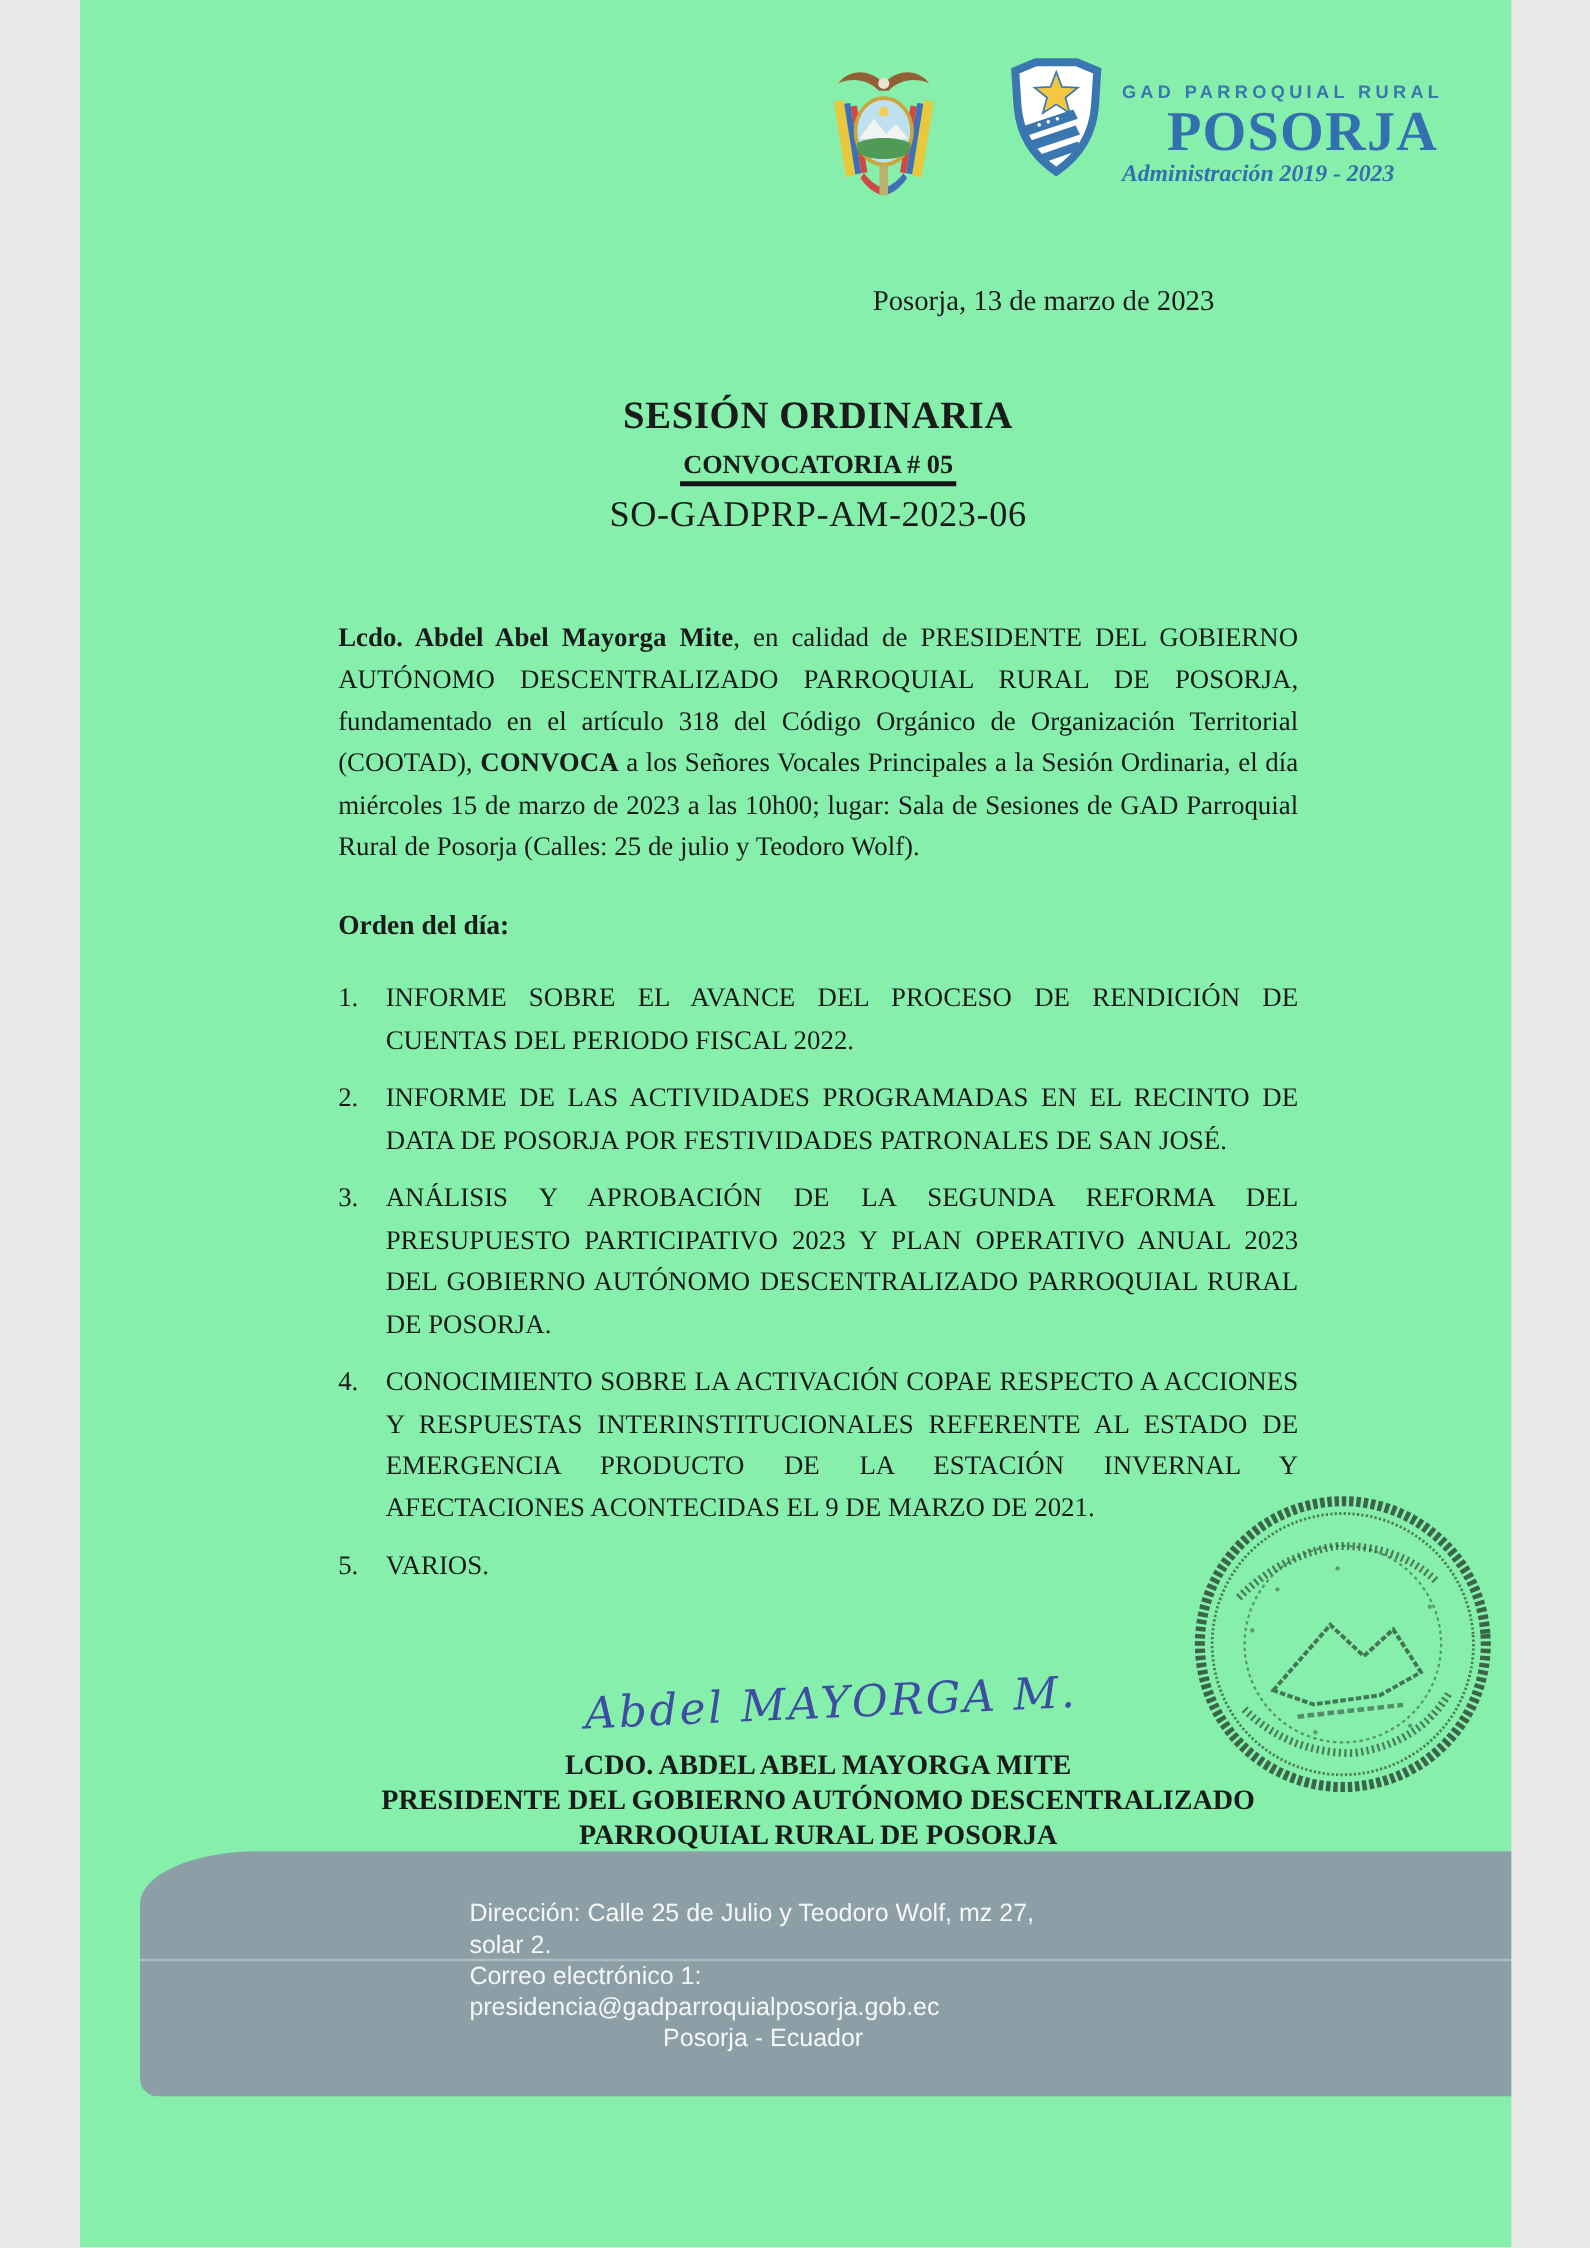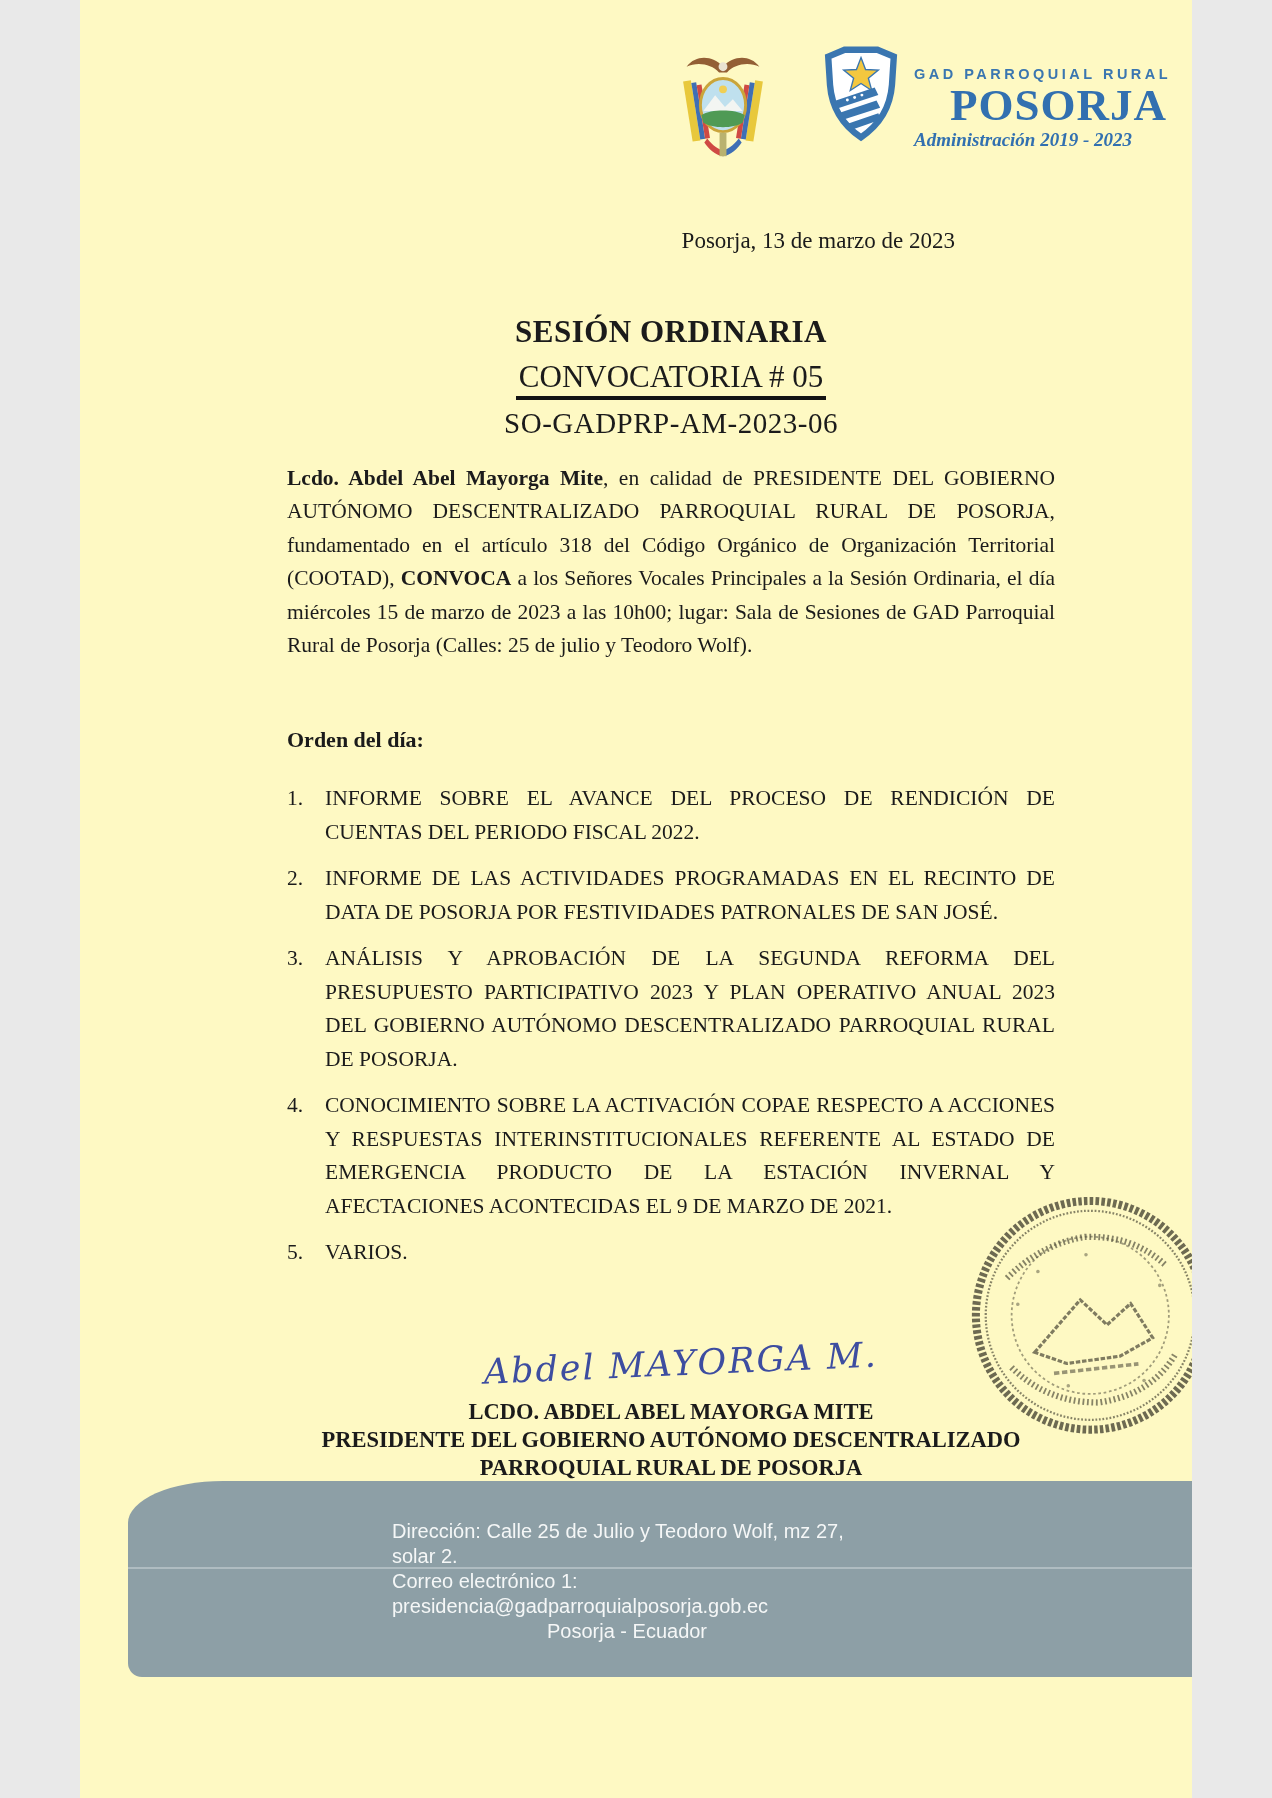--- a/index.html
+++ b/index.html
@@ -1,23 +1,24 @@
 <!DOCTYPE html>
 <html><head>
 <meta charset="utf-8">
 <style>
   html,body{margin:0;padding:0;background:#e9e9e9;}
   .page{
     position:relative;
     width:1112px;height:1798px;
     margin:0 auto;
-    background:#fef9c3;
+    background:#86efac;
     overflow:hidden;
     font-family:"Liberation Serif", serif;
     color:#1b1b1b;
+    padding-left:33px;
   }
   
   .coa{position:absolute;left:593px;top:50px;width:100px;height:118px;}
   .logo-shield{position:absolute;left:740px;top:46px;width:82px;height:96px;}
   .logo-text{position:absolute;left:834px;top:66px;width:240px;}
   .logo-small{
     font-family:"Liberation Sans", sans-serif;
     font-weight:bold;font-size:14.5px;letter-spacing:3.5px;
     color:#3a76b0;white-space:nowrap;
   }
@@ -31,26 +32,26 @@
     font-weight:bold;font-style:italic;font-size:19px;
     color:#3270b0;white-space:nowrap;margin-top:1px;
   }
   
   .date-line{
     position:absolute;top:228px;right:237px;
     font-size:23px;white-space:nowrap;
   }
   .titles{position:absolute;left:207px;top:278px;width:768px;text-align:center;margin-top:36px;}
   .title-1{font-size:31px;font-weight:bold;letter-spacing:.5px;}
-  .title-2{font-size:31px;font-weight:normal;margin-top:9px;}
+  .title-2{font-size:21px;font-weight:bold;margin-top:9px;}
   .title-2 span{display:inline-block;border-bottom:4px solid #141414;padding:0 3px 1px 3px;}
   .title-3{font-size:29px;margin-top:7px;letter-spacing:.5px;}
   
   .intro{
-    position:absolute;left:207px;top:440px;width:768px;
+    position:absolute;left:207px;top:472px;width:768px;
     font-size:21.5px;line-height:33.5px;text-align:justify;
   }
   .agenda-heading{
     position:absolute;left:207px;top:727px;
     font-size:22px;font-weight:bold;
   }
   .agenda{position:absolute;left:207px;top:782px;width:768px;}
   .agenda-item{display:flex;margin-bottom:13px;}
   .agenda-item .num{
     width:38px;flex:0 0 38px;font-size:21.5px;line-height:33.5px;

